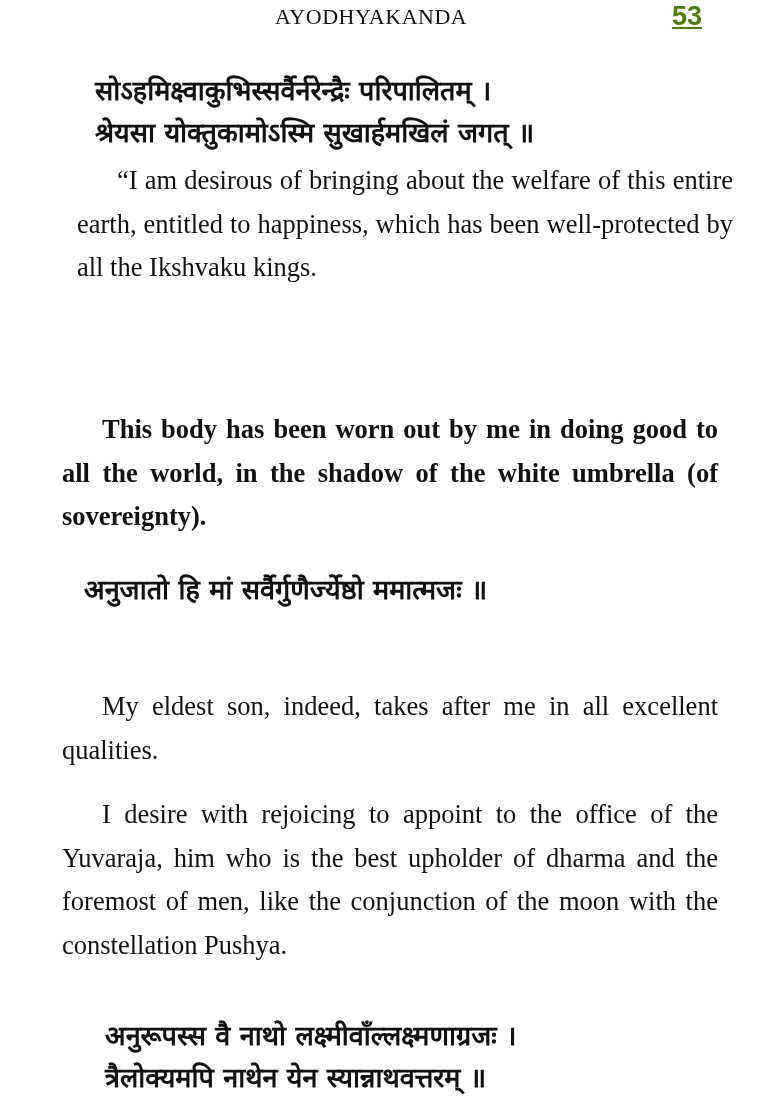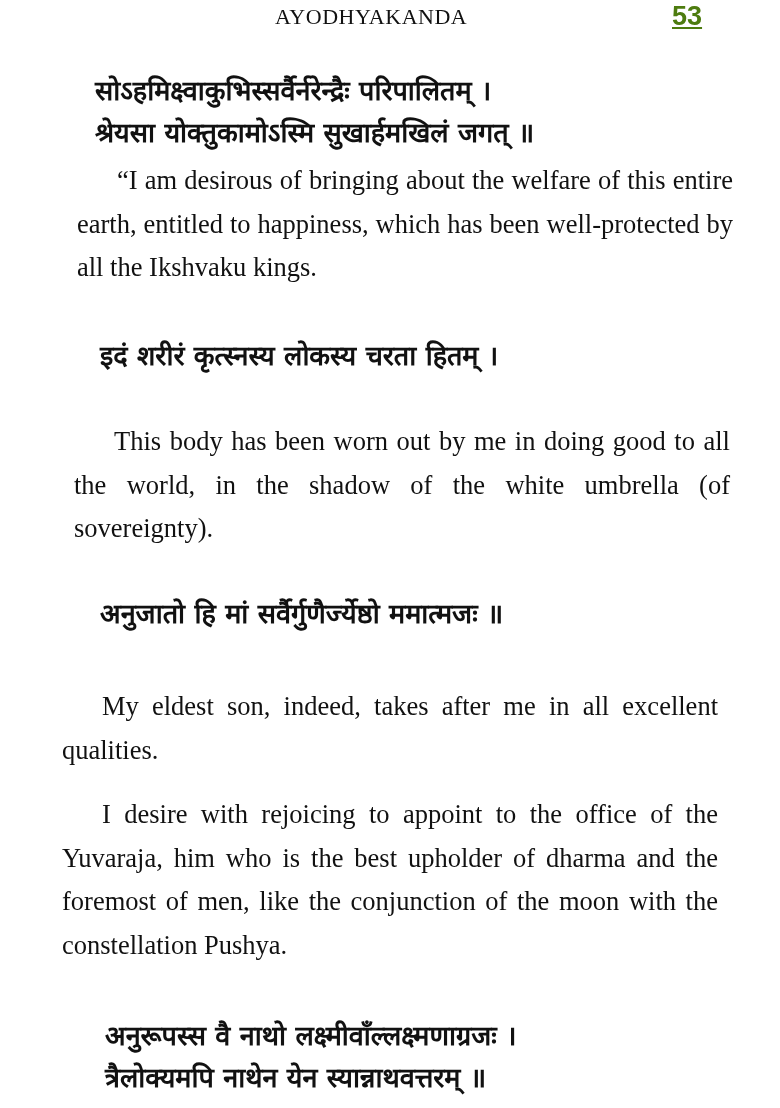--- a/index.html
+++ b/index.html
@@ -24,26 +24,25 @@
   </div>
 
   <div class="verse" style="left:95px; top:70px;">
     <div>सोऽहमिक्ष्वाकुभिस्सर्वैर्नरेन्द्रैः परिपालितम् ।</div>
     <div>श्रेयसा योक्तुकामोऽस्मि सुखार्हमखिलं जगत् ॥</div>
   </div>
 
   <p class="para indent" style="top:144px; margin:15px;">“I am desirous of bringing about the welfare of this entire earth, entitled to happiness, which has been well-protected by all the Ikshvaku kings.</p>
 
   <div class="verse" style="left:100px; top:335px;">
-    <div>इदं शरीरं कृत्स्नस्य लोकस्य चरता हितम् ।</div>
   </div>
 
-  <p class="para indent" style="top:408px; margin:12px;">This body has been worn out by me in doing good to all the world, in the shadow of the white umbrella (of sovereignty).</p>
+  <p class="para indent" style="top:408px; margin:0;font-weight:bold;">This body has been worn out by me in doing good to all the world, in the shadow of the white umbrella (of sovereignty).</p>
 
-  <div class="verse" style="left:100px; top:569px;margin-top:24px;">
+  <div class="verse" style="left:84px; top:569px;">
     <div>अनुजातो हि मां सर्वैर्गुणैर्ज्येष्ठो ममात्मजः ॥</div>
   </div>
 
   <p class="para indent" style="top:685px; margin:0;">My eldest son, indeed, takes after me in all excellent qualities.</p>
 
   <p class="para indent" style="top:793px; margin:0;">I desire with rejoicing to appoint to the office of the Yuvaraja, him who is the best upholder of dharma and the foremost of men, like the conjunction of the moon with the constellation Pushya.</p>
 
   <div class="verse" style="left:105px; top:1015px;">
     <div>अनुरूपस्स वै नाथो लक्ष्मीवाँल्लक्ष्मणाग्रजः ।</div>
     <div>त्रैलोक्यमपि नाथेन येन स्यान्नाथवत्तरम् ॥</div>

